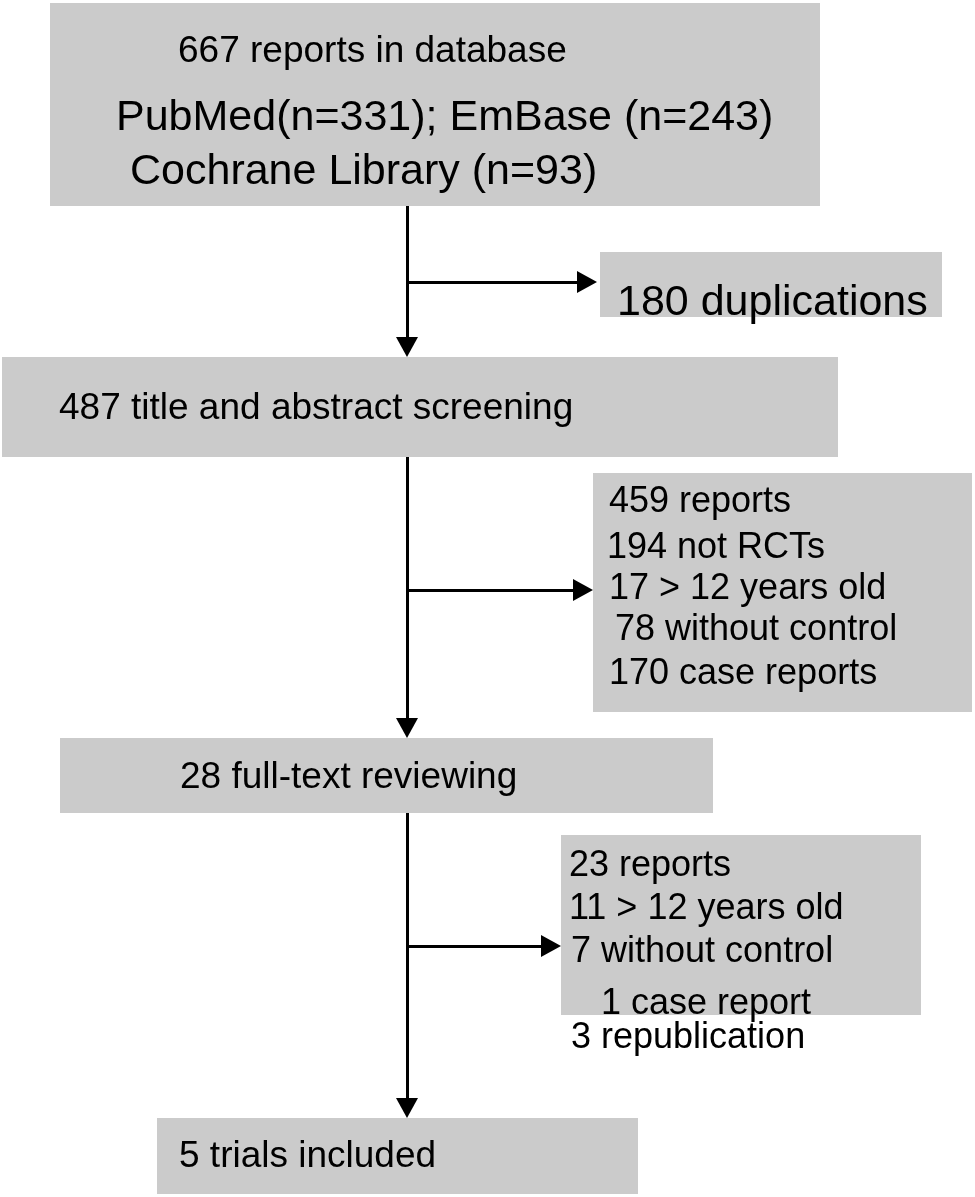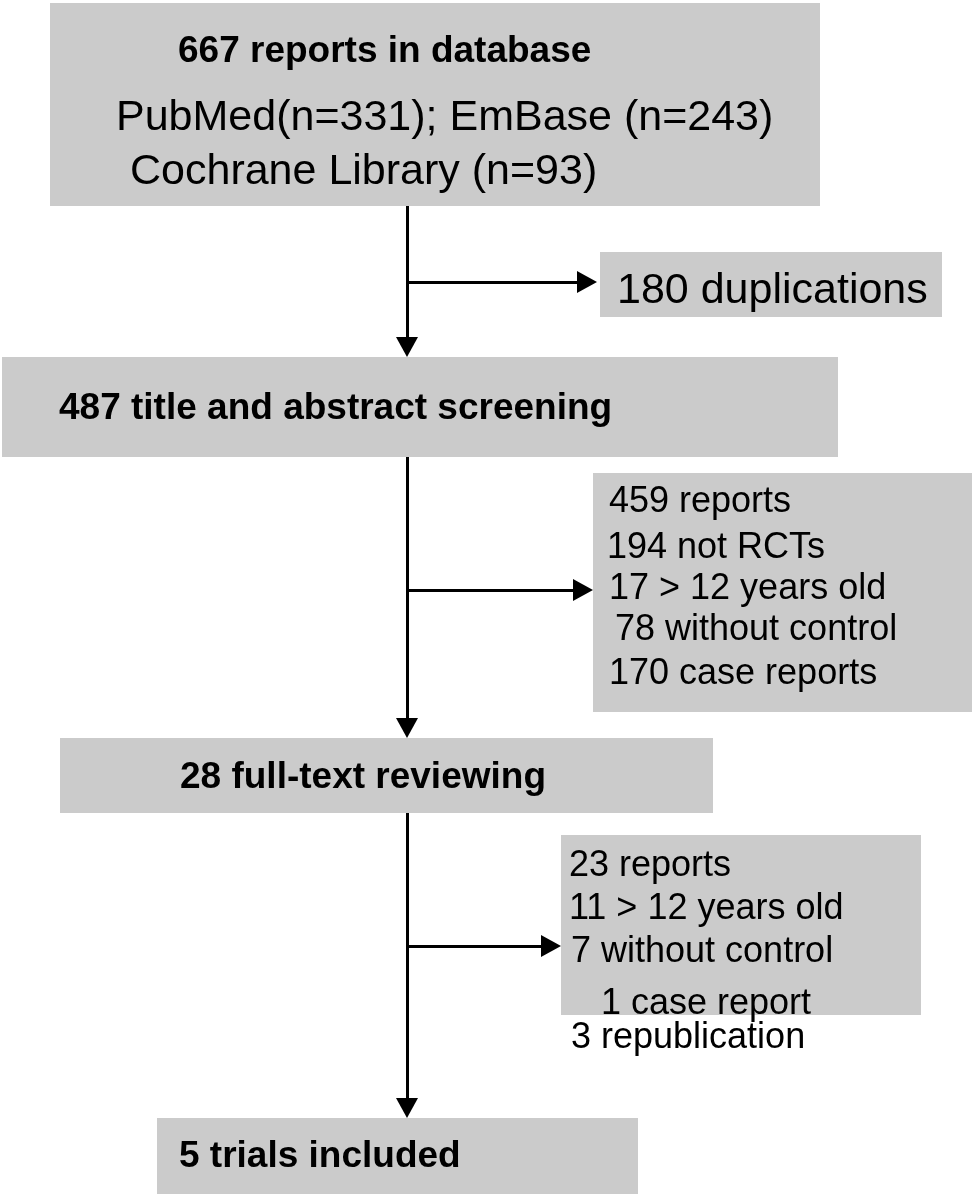--- a/index.html
+++ b/index.html
@@ -9,41 +9,41 @@
   .line { position: absolute; background: #000; }
   .vline { width: 3px; }
   .hline { height: 3px; }
   .arrow-down { position: absolute; width: 0; height: 0;
     border-left: 11px solid transparent; border-right: 11px solid transparent;
     border-top: 20px solid #000; }
   .arrow-right { position: absolute; width: 0; height: 0;
     border-top: 11px solid transparent; border-bottom: 11px solid transparent;
     border-left: 20px solid #000; }
   .txt { position: absolute; white-space: nowrap; }
-  .main-title { font-size: 37px; font-weight: bold; }
+  .main-title { font-size: 37px; font-weight: normal; }
   .sub { font-size: 43px; }
   .excl { font-size: 36px; line-height: 41px; }
 </style>
 </head>
 <body>
 
 <div class="box" style="left:50px; top:3px; width:770px; height:203px;">
   <div class="txt main-title" style="left:128px; top:26px;">667 reports in database</div>
   <div class="txt sub" style="left:66px; top:88px;">PubMed(n=331); EmBase (n=243)</div>
   <div class="txt sub" style="left:80px; top:142px;">Cochrane Library (n=93)</div>
 </div>
 
 <div class="line vline" style="left:406px; top:206px; height:133px;"></div>
 <div class="arrow-down" style="left:396px; top:337px;"></div>
 
 <div class="line hline" style="left:406px; top:281px; height:3px; width:172px;"></div>
 <div class="arrow-right" style="left:577px; top:271px;"></div>
 
 <div class="box" style="left:600px; top:252px; width:342px; height:65px;">
-  <div class="txt sub" style="left:17px; top:12px;">180 duplications</div>
+  <div class="txt sub" style="left:17px; top:24px;">180 duplications</div>
 </div>
 
 <div class="box" style="left:2px; top:357px; width:836px; height:100px;">
   <div class="txt main-title" style="left:57px; top:29px;">487 title and abstract screening</div>
 </div>
 
 <div class="line vline" style="left:406px; top:457px; height:263px;"></div>
 <div class="arrow-down" style="left:396px; top:718px;"></div>
 
 <div class="line hline" style="left:406px; top:589px; width:168px;"></div>

